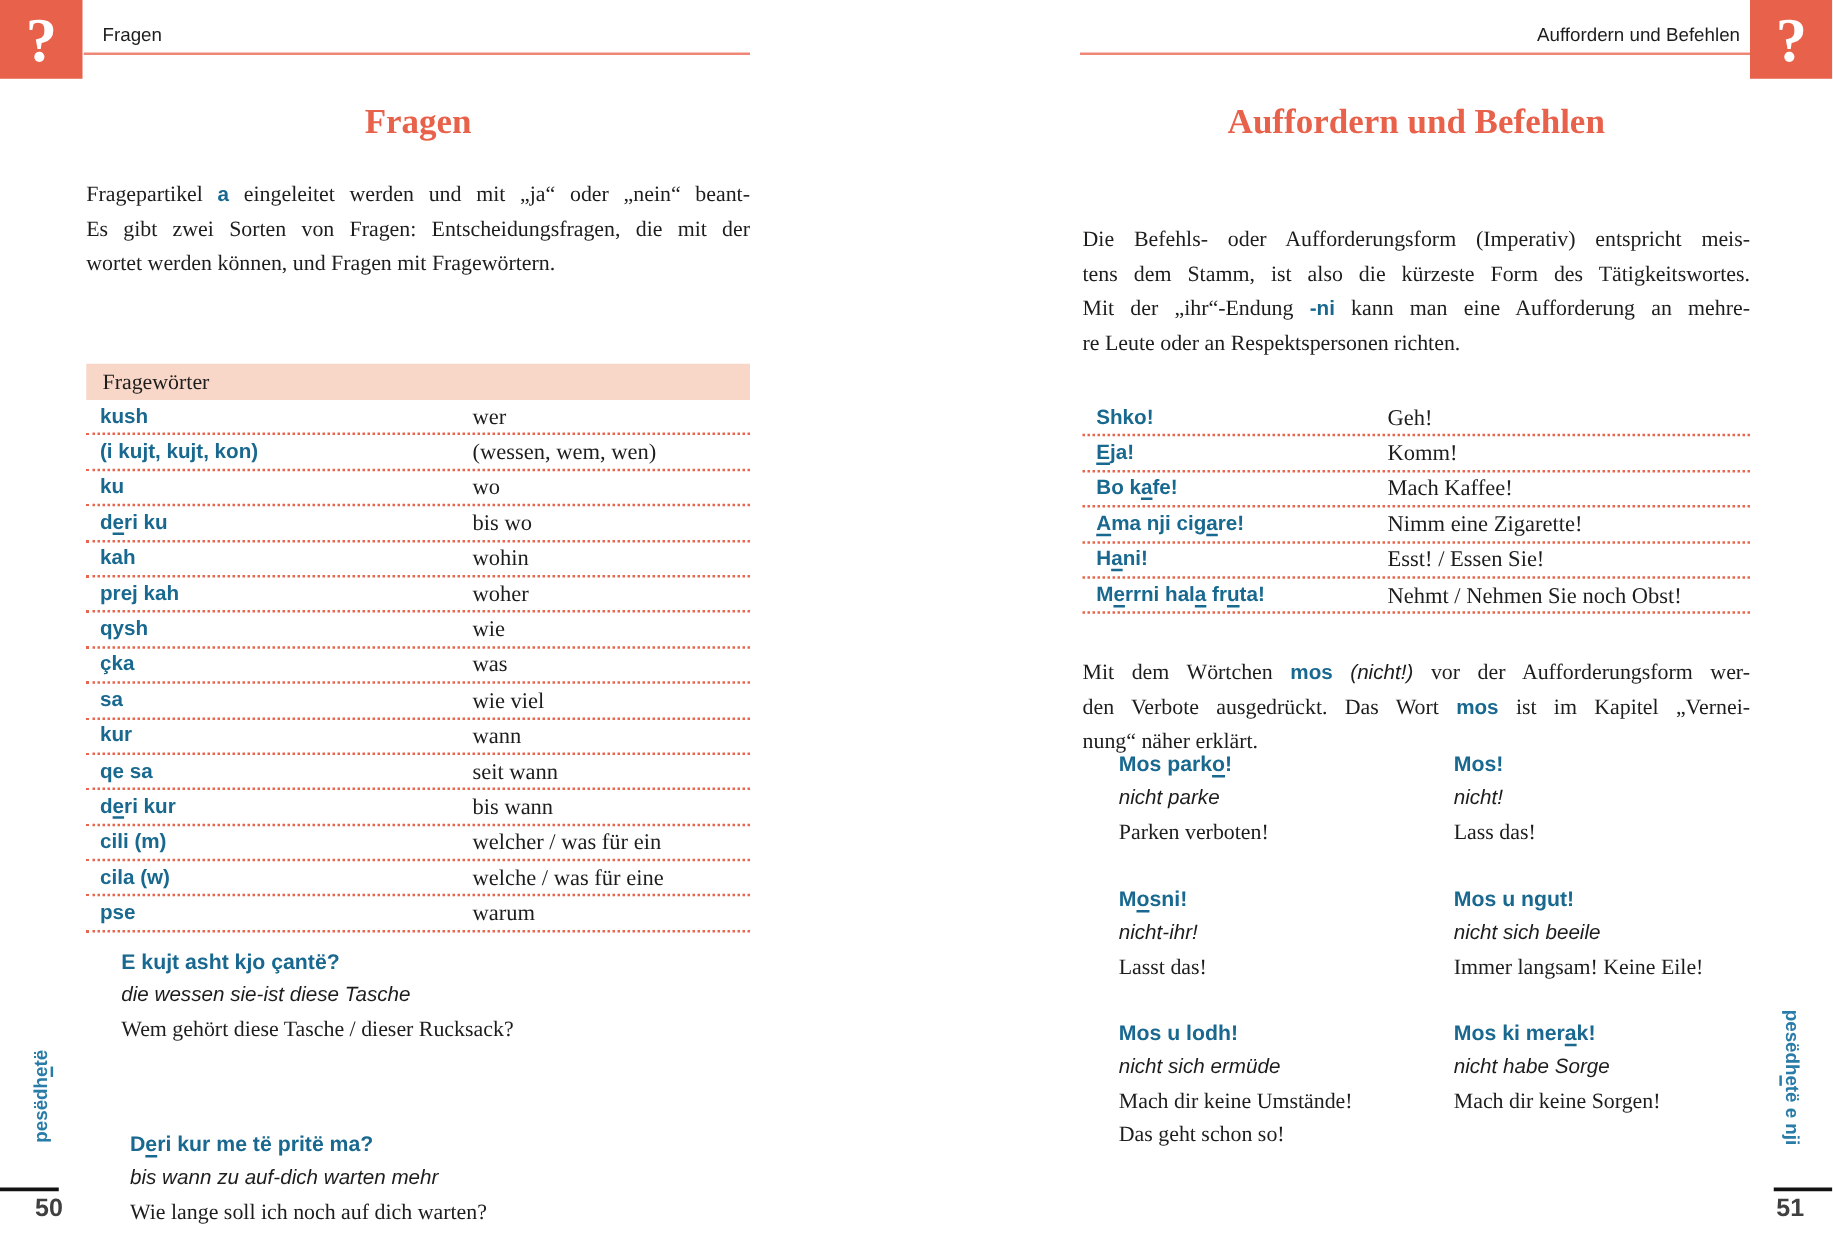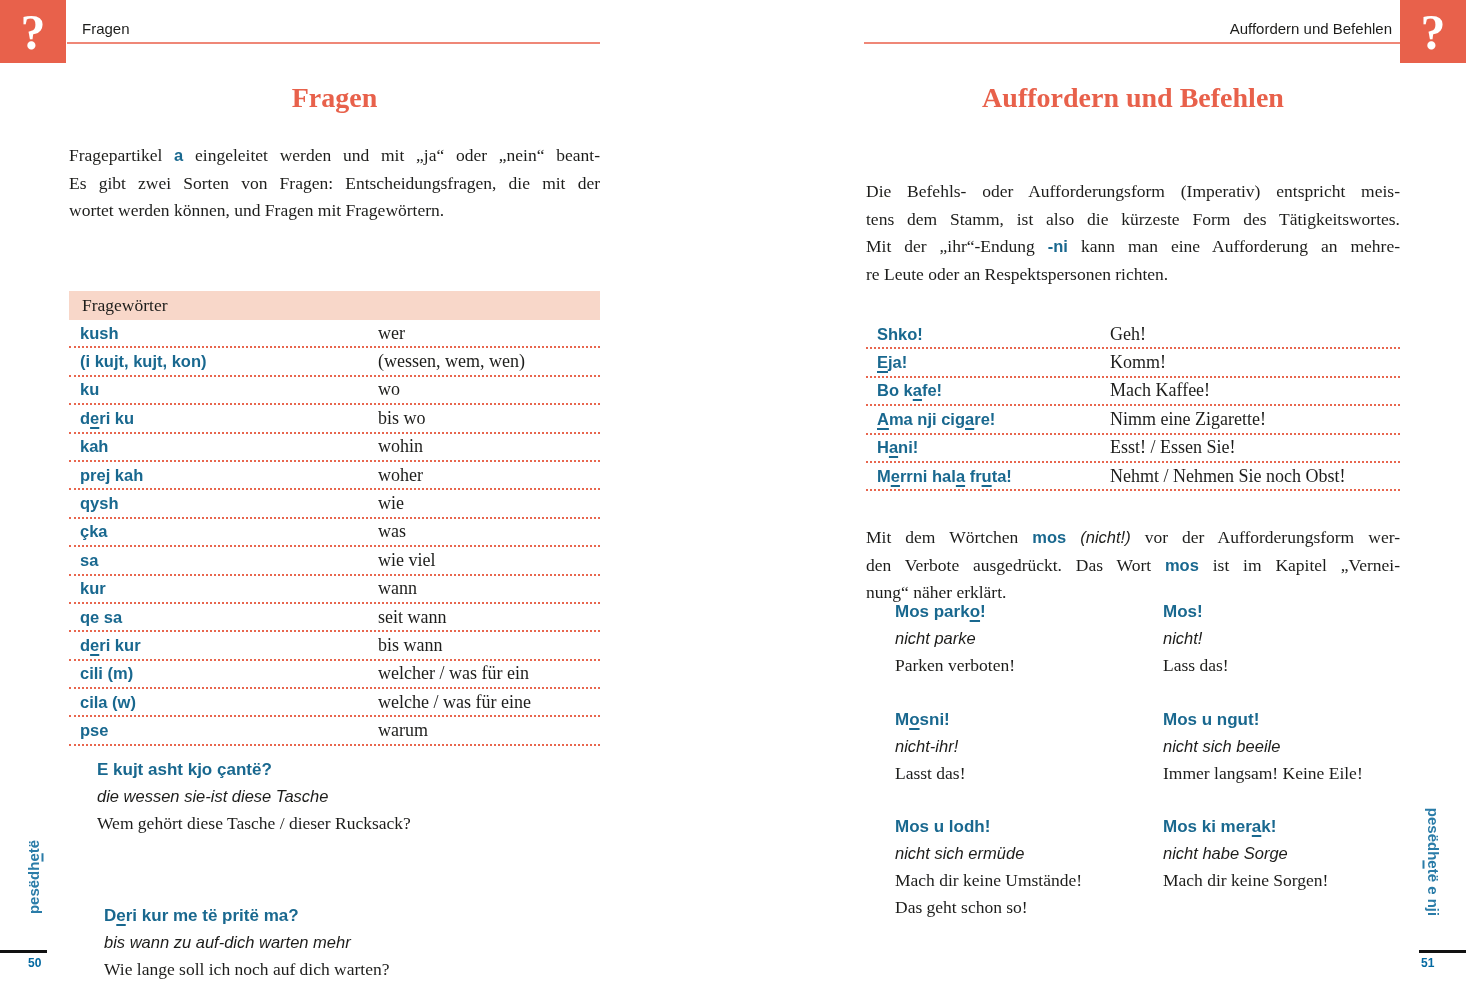--- a/index.html
+++ b/index.html
@@ -70,21 +70,21 @@
   .ex-de{font-family:"Liberation Serif",serif;font-size:17.5px;height:27px;line-height:27px;color:var(--ink);white-space:nowrap;}
   
   .vlabel{
     position:absolute;white-space:nowrap;font-weight:bold;font-size:15px;color:var(--sideblue);
   }
   .vlabel.left{left:33px;top:877px;transform:translate(-50%,-50%) rotate(-90deg);}
   .vlabel.right{left:1433px;top:862px;transform:translate(-50%,-50%) rotate(90deg);}
   .folio-rule{position:absolute;top:950px;height:2.5px;background:#111;}
   .folio-rule.left{left:0;width:47px;}
   .folio-rule.right{left:1419px;width:47px;}
-  .folio{position:absolute;top:956px;font-weight:bold;font-size:12px;color:#0369a1;}
+  .folio{position:absolute;top:956px;font-weight:bold;font-size:20px;color:#404040;}
   .folio.left{left:28px;}
   .folio.right{left:1421px;}
 </style>
 </head>
 <body>
 
 <div class="sheet">
 
   <div class="qicon left">?</div>
   <div class="runhead left">Fragen</div>

